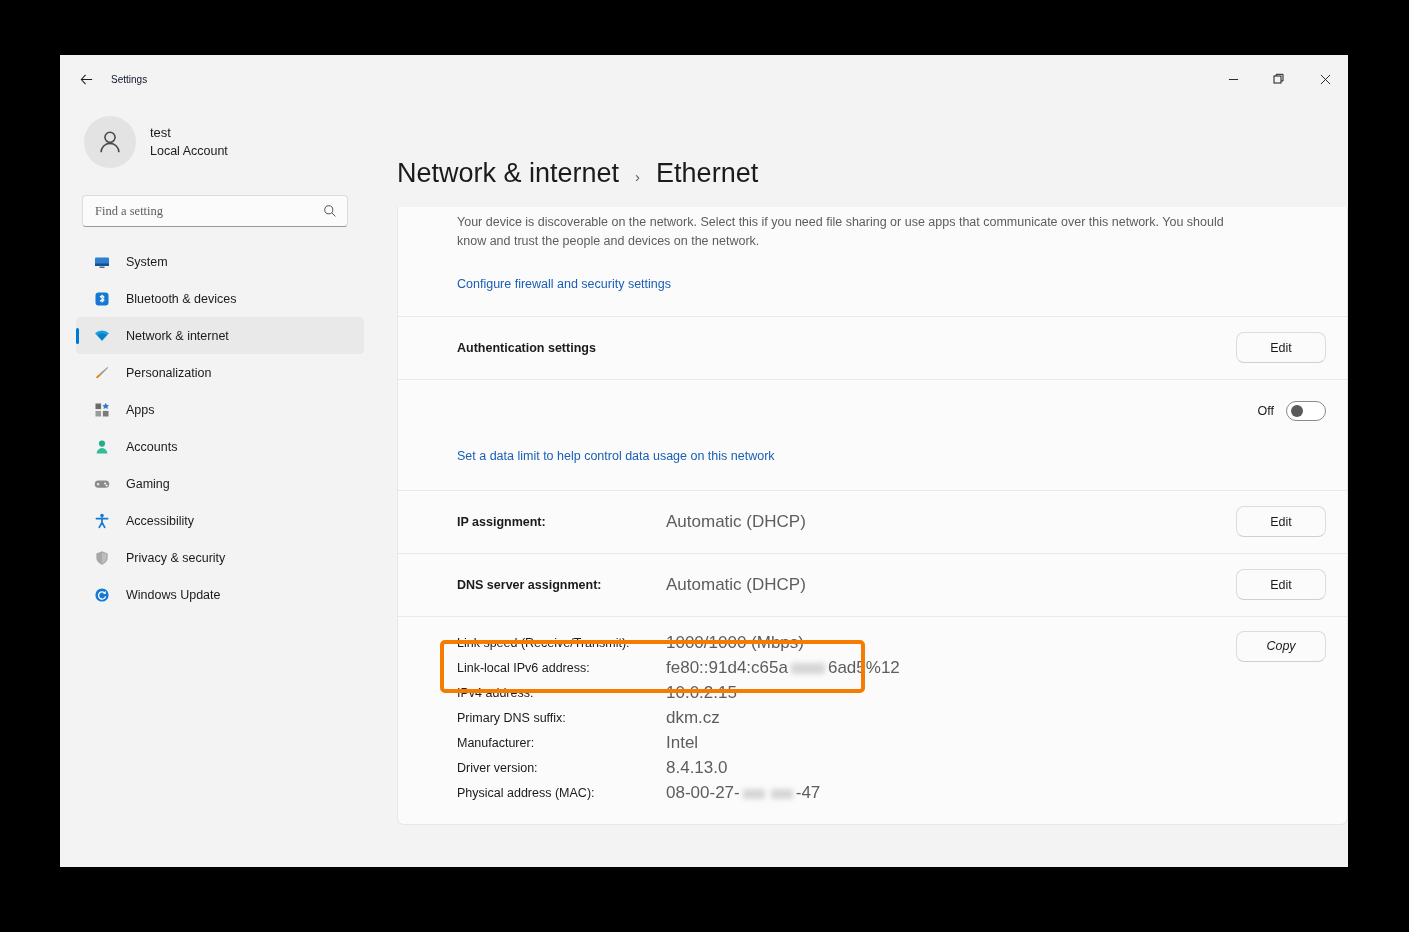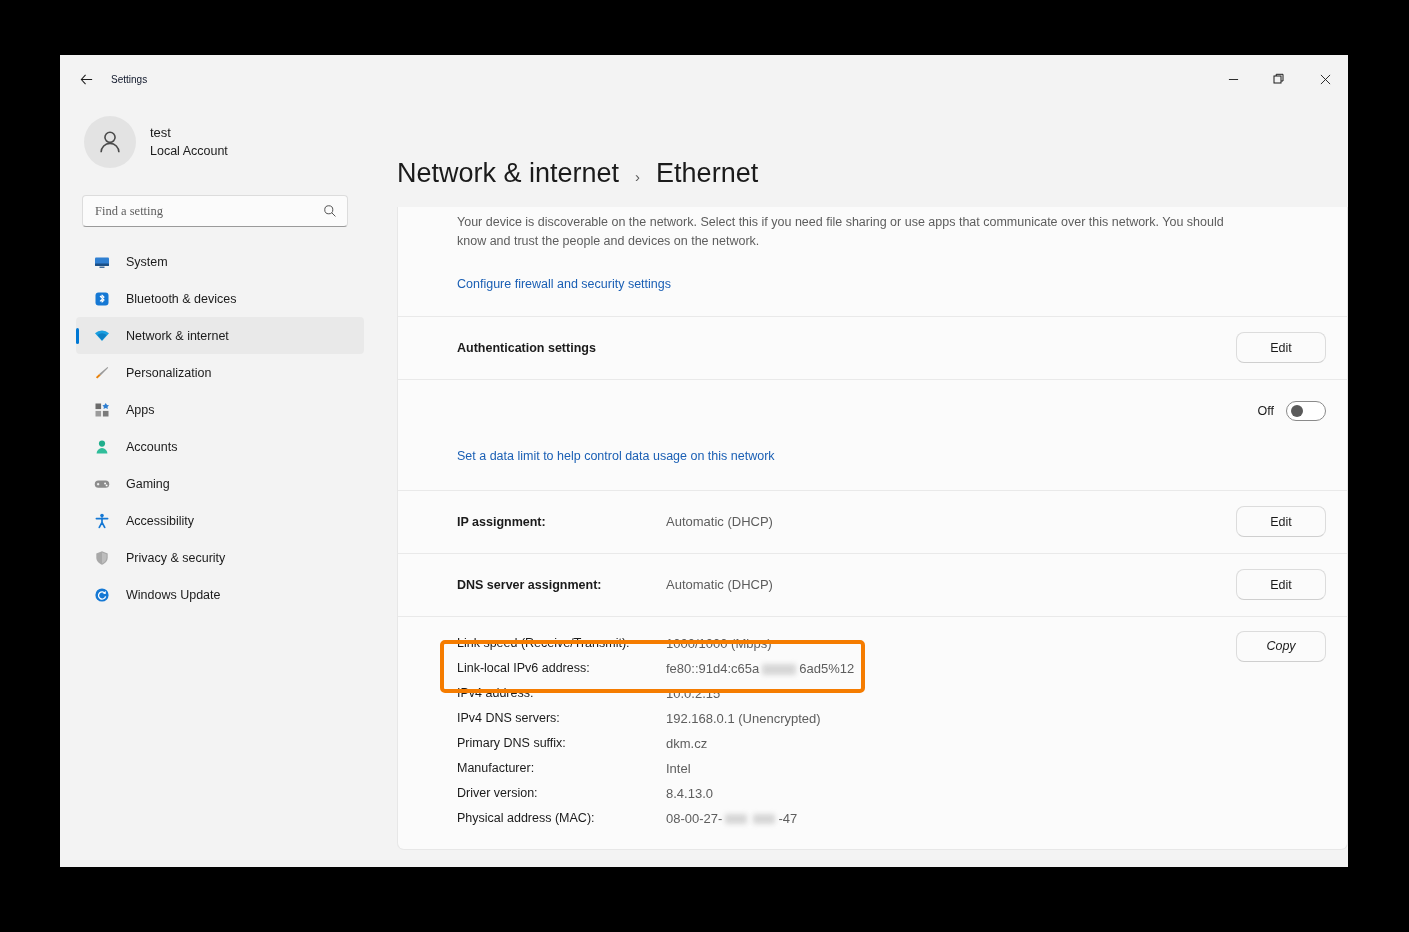--- a/index.html
+++ b/index.html
@@ -212,21 +212,21 @@
     padding: 14px 21px 18px 59px;
   }
   .props-table { flex: 1; }
   .prop-row { display: flex; height: 25px; align-items: center; }
   .prop-key {
     width: 209px;
     flex: 0 0 209px;
     font-size: 12.5px;
     color: #1b1b1b;
   }
-  .prop-val { font-size: 13px; color: #5d5d5d; }
+  .prop-val { font-size: 17px; color: #5d5d5d; }
   .blur-chip {
     display: inline-block;
     width: 34px; height: 11px;
     background: #d6d6d6;
     border-radius: 2px;
     vertical-align: middle;
     margin: 0 3px;
     filter: blur(2.5px);
   }
   .blur-chip.sm { width: 22px; height: 10px; }
@@ -480,24 +480,20 @@
               </div>
               <div class="prop-row">
                 <span class="prop-key">Link-local IPv6 address:</span>
                 <span class="prop-val">fe80::91d4:c65a<span class="blur-chip"></span>6ad5%12</span>
               </div>
               <div class="prop-row">
                 <span class="prop-key">IPv4 address:</span>
                 <span class="prop-val">10.0.2.15</span>
               </div>
               <div class="prop-row">
-                <span class="prop-key">IPv4 DNS servers:</span>
-                <span class="prop-val">192.168.0.1 (Unencrypted)</span>
-              </div>
-              <div class="prop-row">
                 <span class="prop-key">Primary DNS suffix:</span>
                 <span class="prop-val">dkm.cz</span>
               </div>
               <div class="prop-row">
                 <span class="prop-key">Manufacturer:</span>
                 <span class="prop-val">Intel</span>
               </div>
               <div class="prop-row">
                 <span class="prop-key">Driver version:</span>
                 <span class="prop-val">8.4.13.0</span>

